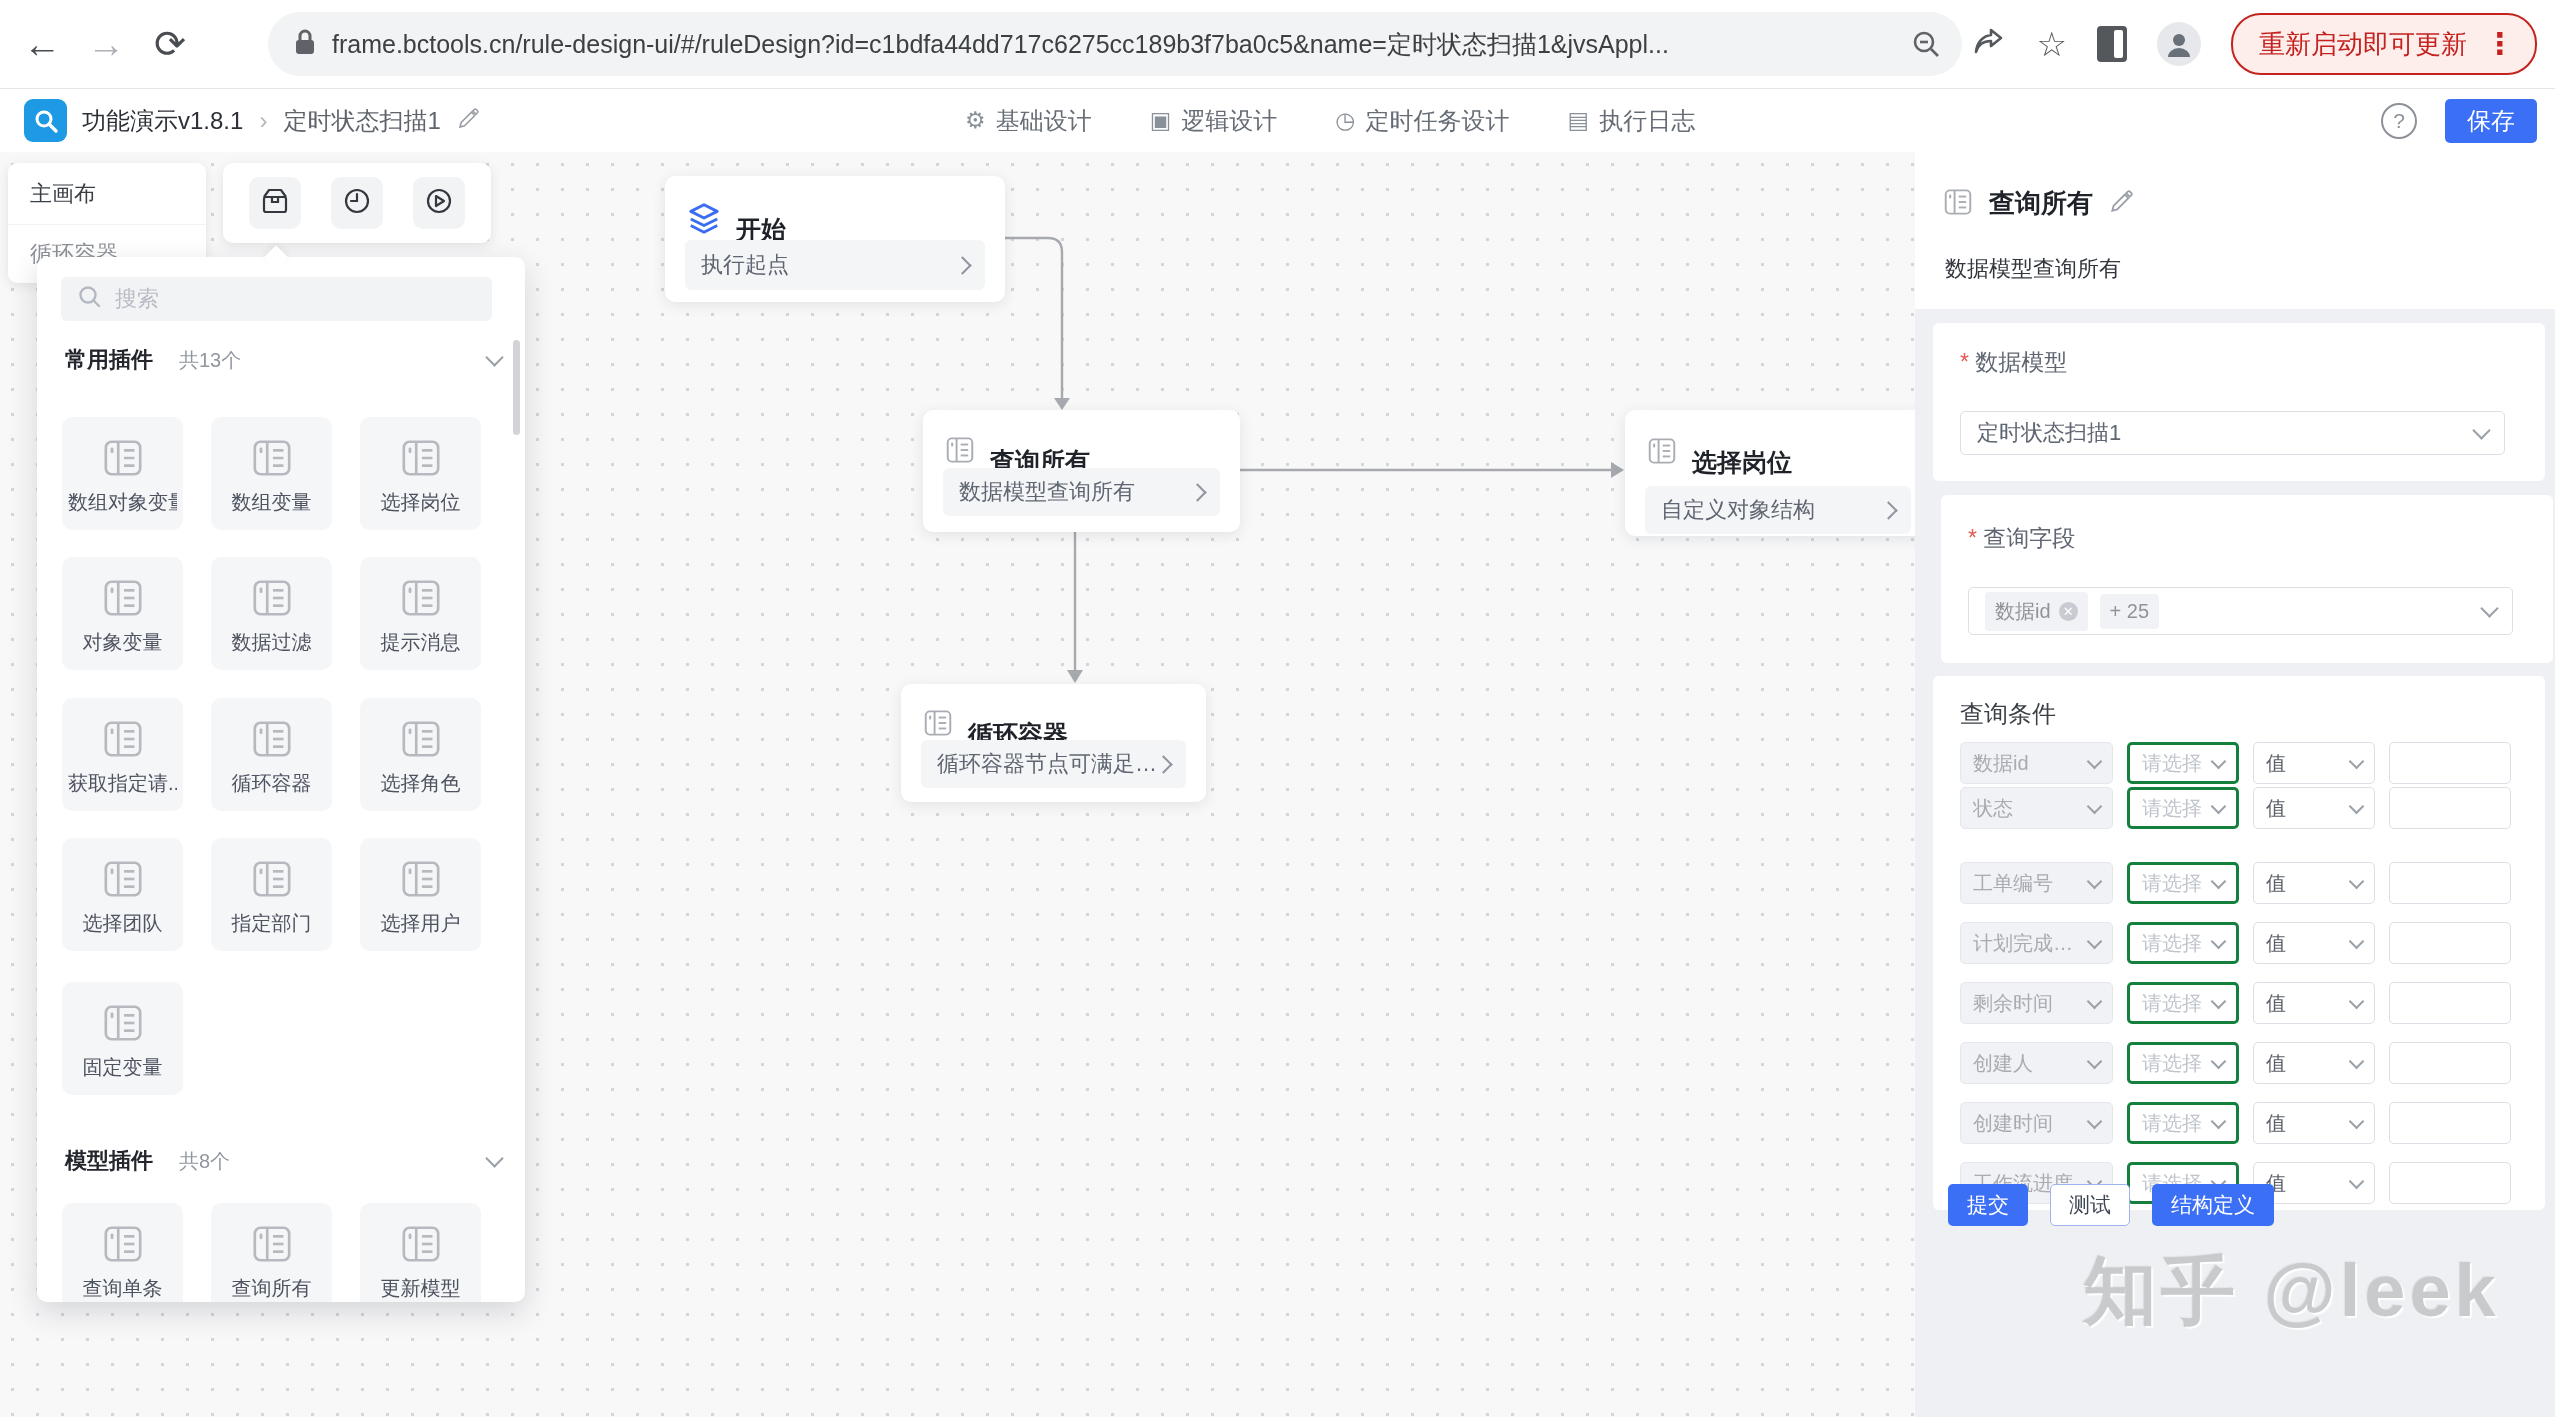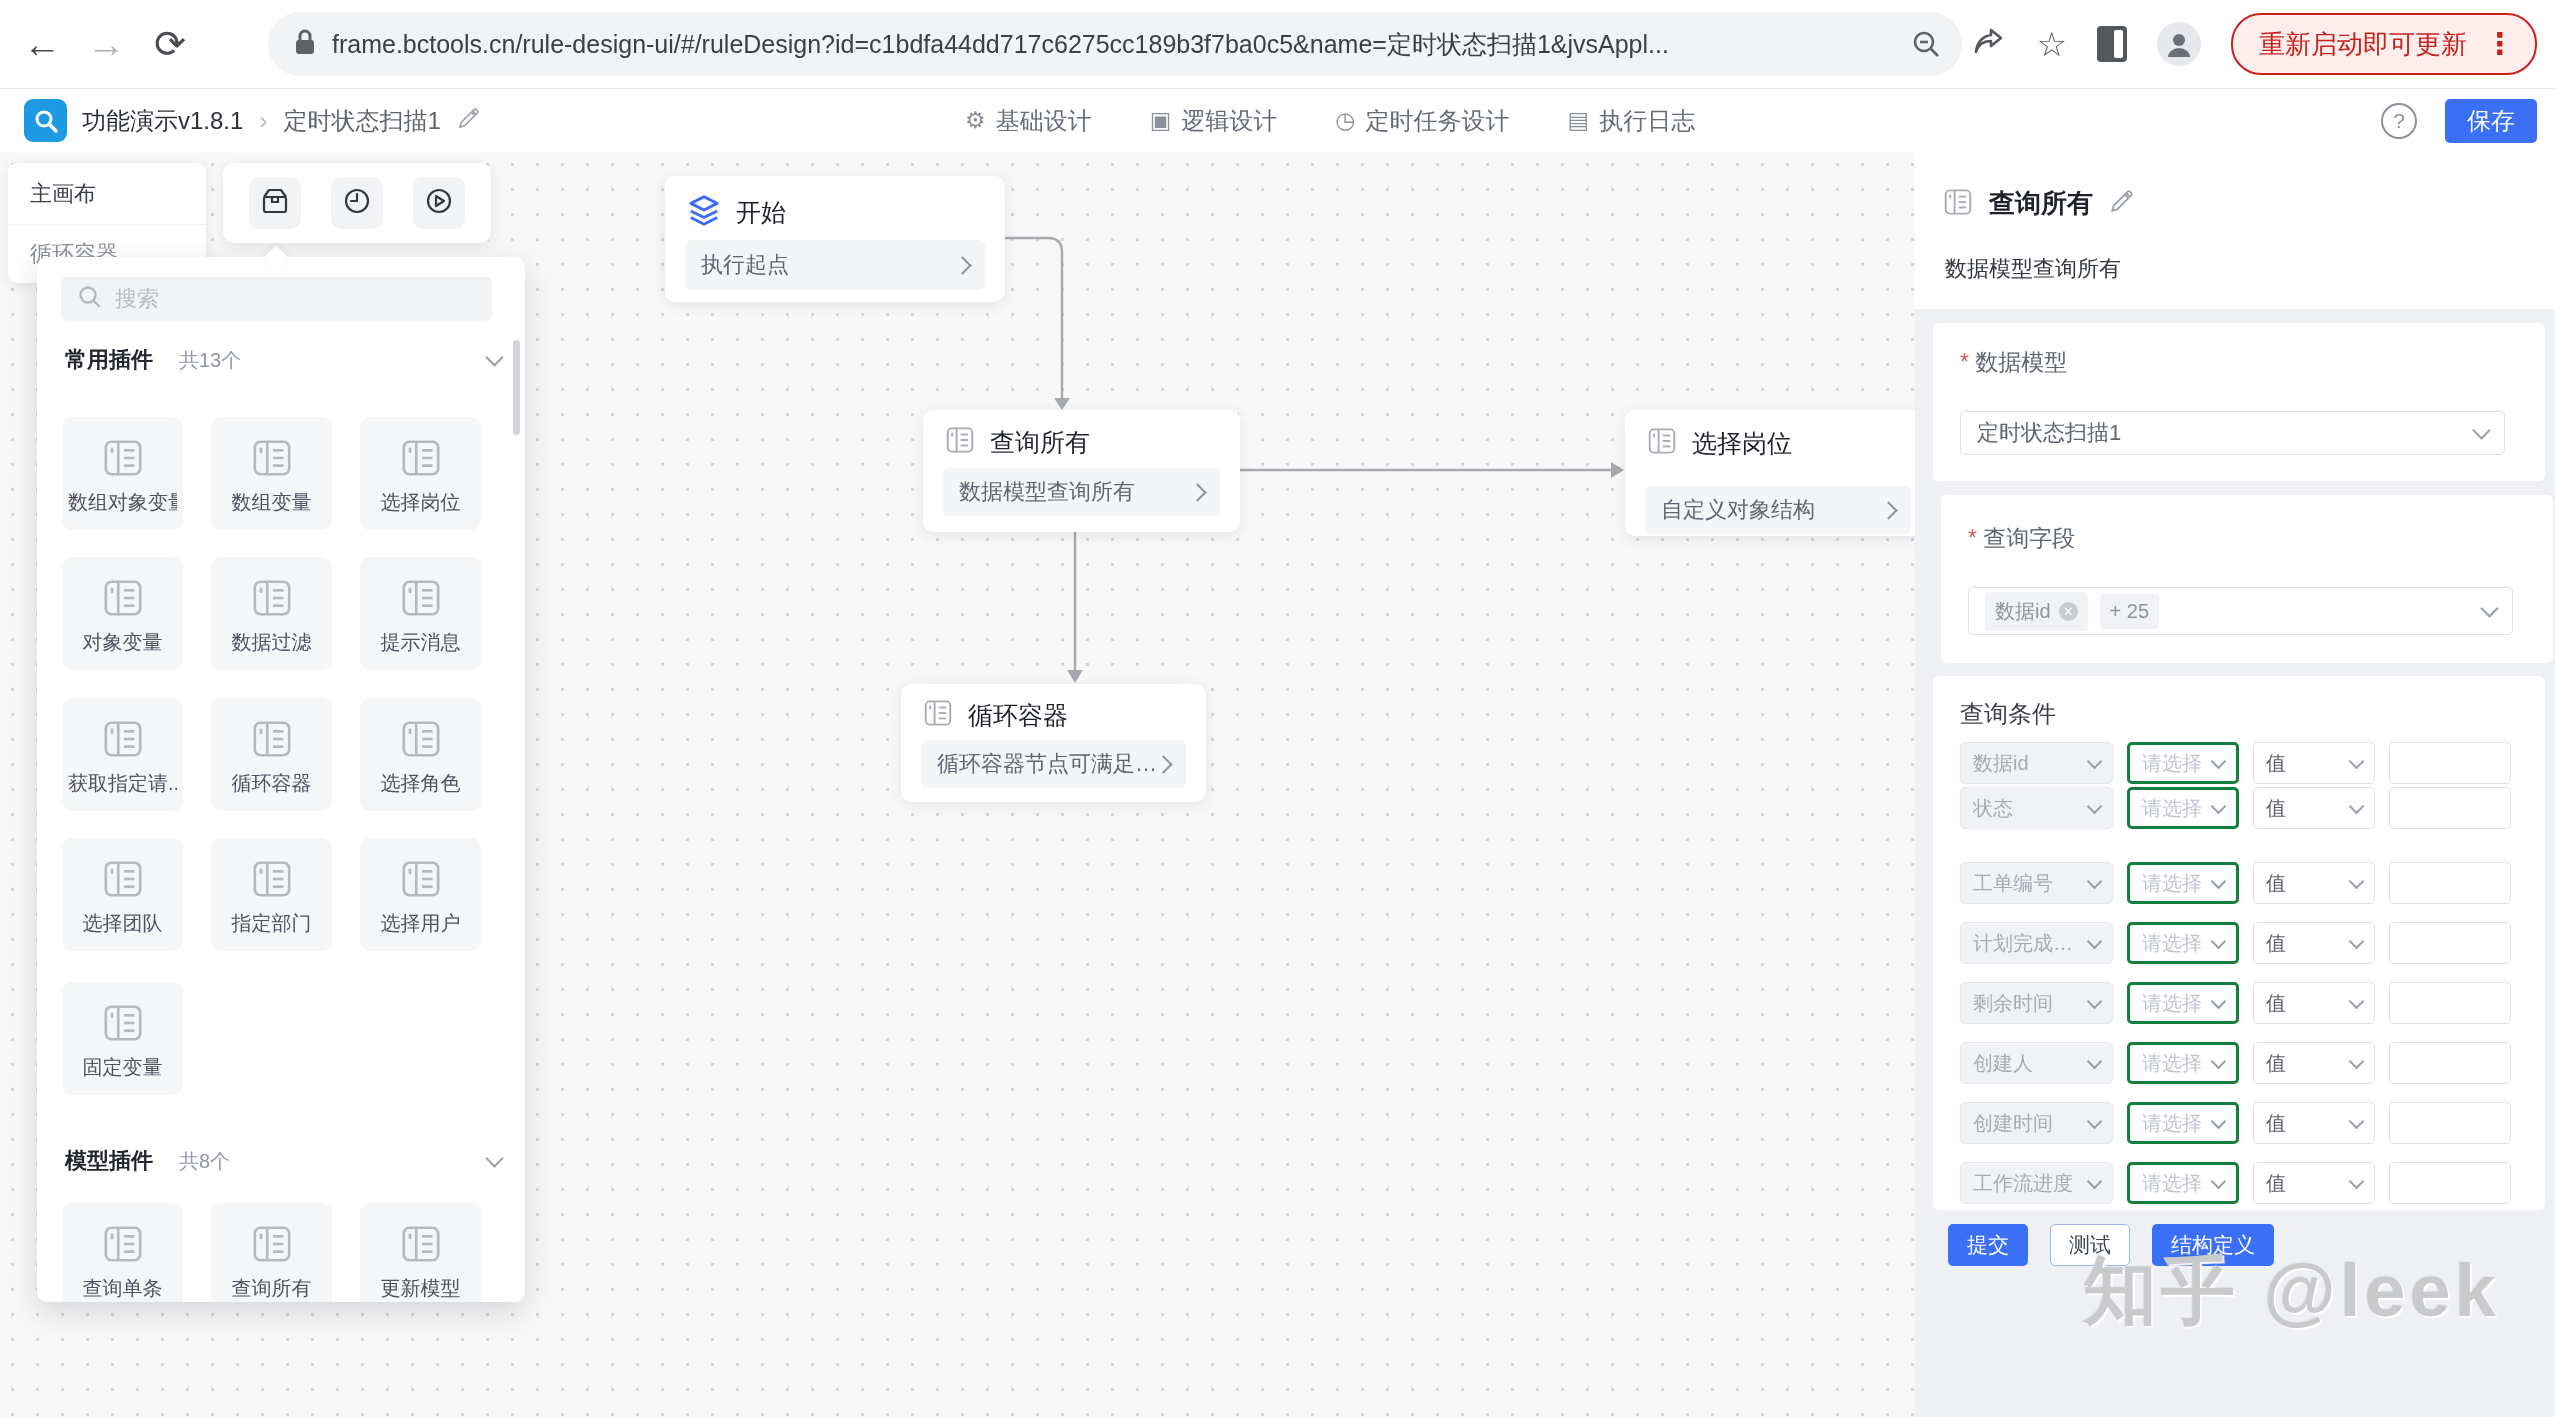--- a/index.html
+++ b/index.html
@@ -36,21 +36,21 @@
   .save-btn{min-width:92px;height:44px;background:#3b6ff5;color:#fff;font-size:24px;border:none;border-radius:5px;display:flex;align-items:center;justify-content:center;padding:0 22px;cursor:pointer;}
   
   .canvas{position:absolute;left:0;top:152px;width:1915px;height:1265px;overflow:hidden;
     background-color:#f8f8f9;
     background-image:radial-gradient(circle,#d4d5d8 1.6px,transparent 1.7px);
     background-size:25px 25px;}
   .edges{position:absolute;left:0;top:0;z-index:1;}
   
   .node{position:absolute;background:#fff;border-radius:10px;box-shadow:0 3px 14px rgba(31,35,41,.10);z-index:2;}
   .node-head{display:flex;align-items:center;gap:15px;padding:17px 22px 0 22px;}
-  .node-title{font-size:25px;font-weight:normal;color:#1f2329;}
+  .node-title{font-size:25px;font-weight:bold;color:#1f2329;margin-top:20px;}
   .node-row{position:absolute;left:20px;right:20px;background:#f4f5f7;border-radius:6px;display:flex;align-items:center;justify-content:space-between;padding:0 16px;box-sizing:border-box;color:#5f6672;font-size:22px;cursor:pointer;}
   .chev-r{width:11px;height:11px;border-right:2.5px solid #8f959e;border-bottom:2.5px solid #8f959e;transform:rotate(-45deg);flex:none;}
   .chev-d{width:11px;height:11px;border-right:2px solid #9aa0a8;border-bottom:2px solid #9aa0a8;transform:rotate(45deg);flex:none;margin-top:-5px;}
   .ellip{white-space:nowrap;overflow:hidden;text-overflow:ellipsis;}
   
   .mini-card{position:absolute;left:8px;top:11px;width:198px;height:120px;background:#fff;border-radius:9px;box-shadow:0 3px 12px rgba(31,35,41,.10);z-index:5;overflow:hidden;}
   .mini-row1{height:61px;display:flex;align-items:center;padding-left:22px;font-size:22px;color:#3a3f45;border-bottom:1px solid #f1f2f4;}
   .mini-row2{height:58px;display:flex;align-items:center;padding-left:22px;font-size:22px;color:#8c9097;}
   .toolbar{position:absolute;left:223px;top:11px;width:268px;height:80px;background:#fff;border-radius:10px;box-shadow:0 3px 12px rgba(31,35,41,.10);display:flex;align-items:center;justify-content:center;gap:30px;z-index:5;}
   .tool-btn{width:52px;height:52px;border-radius:10px;background:#f2f3f5;display:flex;align-items:center;justify-content:center;cursor:pointer;}
@@ -82,21 +82,21 @@
   .tag-x{width:19px;height:19px;border-radius:50%;background:#c8ccd2;color:#fff;font-size:13px;display:flex;align-items:center;justify-content:center;cursor:pointer;}
   .tagbox .chev-d{position:absolute;right:16px;}
   .cond-label{position:absolute;left:27px;top:22px;font-size:24px;color:#3c4046;}
   .crow{position:absolute;left:27px;height:42px;display:flex;gap:14px;}
   .cs{height:42px;border-radius:5px;display:flex;align-items:center;justify-content:space-between;padding:0 12px;box-sizing:border-box;font-size:20px;}
   .cs .chev-d{width:9px;height:9px;margin-top:-3px;}
   .cs1{width:153px;background:#f0f2f5;border:1px solid #e4e7ed;color:#a8abb2;}
   .cs2{width:112px;background:#fff;border:3px solid #15803d;color:#c0c4cc;}
   .cs3{width:122px;background:#fff;border:1px solid #dcdfe6;color:#5a5e66;}
   .cin{width:122px;background:#fff;border:1px solid #dcdfe6;border-radius:5px;box-sizing:border-box;}
-  .p-btns{position:absolute;left:33px;top:1072px;display:flex;gap:22px;}
+  .p-btns{position:absolute;left:33px;top:1032px;display:flex;gap:22px;}
   .pbtn{height:40px;border-radius:5px;font-size:21px;display:flex;align-items:center;justify-content:center;padding:0 18px;cursor:pointer;border:1px solid transparent;}
   .pbtn.primary{background:#3b6ff5;color:#fff;}
   .pbtn.plain{background:#fff;color:#3f4654;border-color:#9db4f0;}
   .watermark{position:absolute;left:168px;top:1090px;font-size:74px;font-weight:bold;color:#c9cacc;letter-spacing:4px;white-space:nowrap;text-shadow:2px 2px 1px rgba(255,255,255,.95), -1px -1px 1px rgba(0,0,0,.05);z-index:9;}
 </style>
 </head>
 <body>
 
 <div class="chrome">
   <div class="nav-ico" style="left:12px;">←</div>

